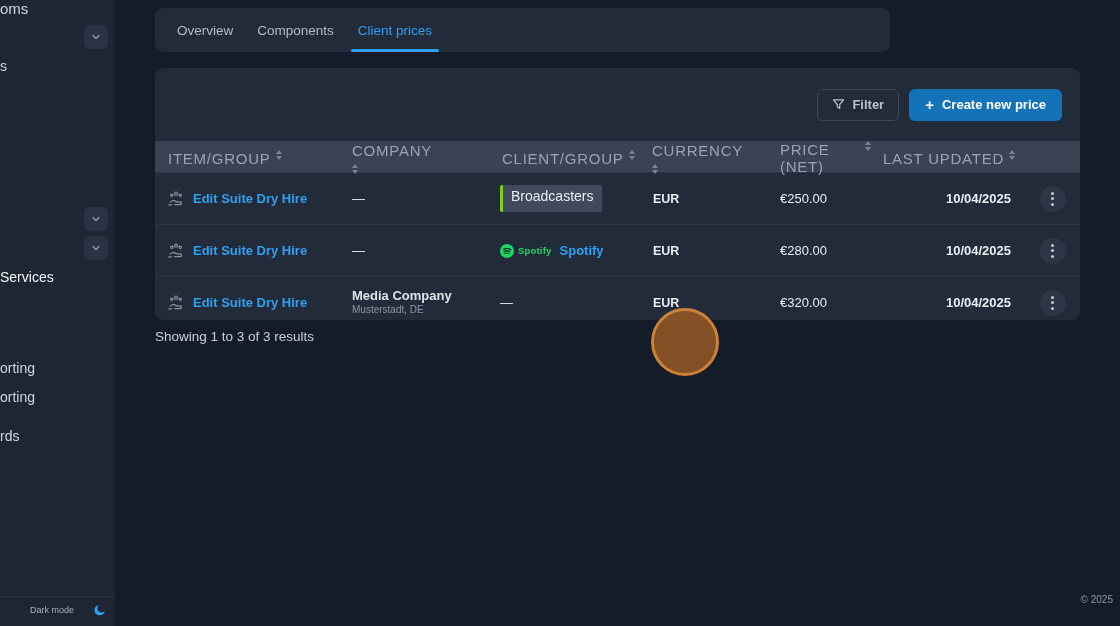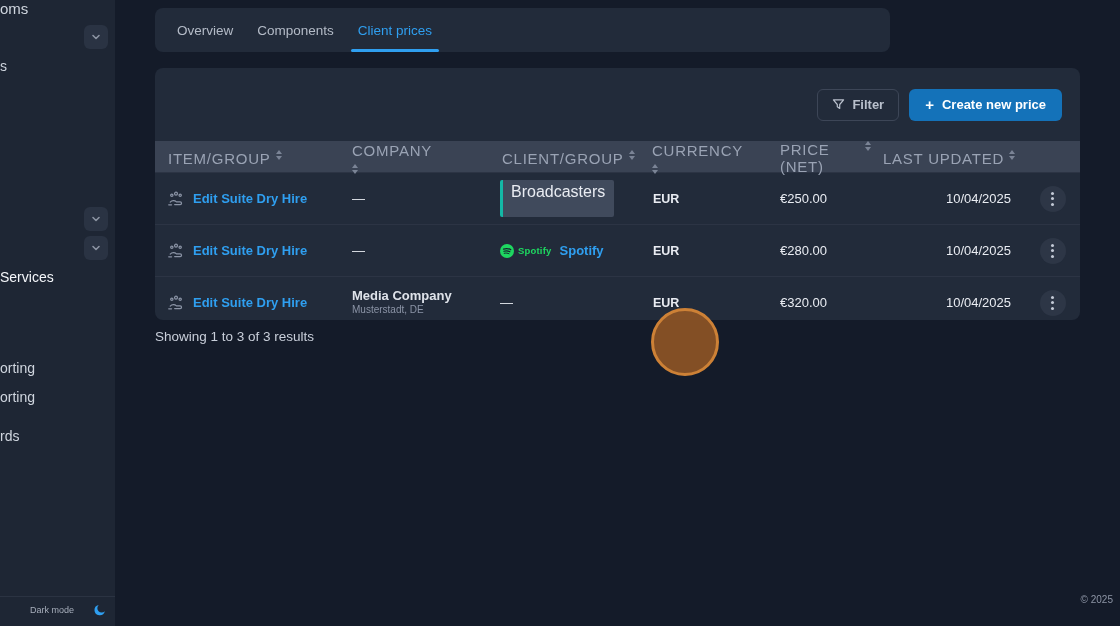--- a/index.html
+++ b/index.html
@@ -92,28 +92,28 @@
   .sort .up { border-bottom:4px solid #7b8496; }
   .sort .dn { border-top:4px solid #7b8496; }
   .trow { height:52px; border-top:1px solid #2c3444; }
   .trow:first-of-type { border-top:none; }
   .cell { font-size:13px; color:#e9ecf2; }
   .cell.c1 { display:flex; align-items:center; gap:8px; padding-left:12px; }
   .cell.c2 { padding-left:12px; }
   .cell.c3 { padding-left:8px; display:flex; align-items:center; gap:8px; }
   .cell.c4 { padding-left:13px; font-size:12.5px; font-weight:600; }
   .cell.c5 { padding-right:6px; font-weight:400; }
-  .cell.c6 { text-align:right; padding-right:14px; font-weight:400; }
+  .cell.c6 { text-align:right; padding-right:14px; font-weight:700; }
   .cell.c7 { display:flex; justify-content:center; }
   .item-link { color:#2f9ff0; font-weight:600; font-size:13px; text-decoration:none; cursor:pointer; }
   .company-name { font-size:13px; font-weight:600; color:#dfe3ea; line-height:1.25; }
   .company-sub { font-size:10px; color:#8b94a6; line-height:1.25; }
   .badge-broadcasters {
-    display:inline-block; background:#404a5c; border-left:3px solid #14b8a6;
-    padding:3px 9px 16px 8px; font-size:16px; color:#e9ecf2; border-radius:2px;
+    display:inline-block; background:#404a5c; border-left:3px solid #84cc16;
+    padding:3px 9px 8px 8px; font-size:14px; color:#e9ecf2; border-radius:2px;
   }
   .spotify-logo { display:flex; align-items:center; gap:4px; }
   .spotify-word { color:#1ed760; font-size:9.5px; font-weight:700; letter-spacing:0.02em; }
   .client-link { color:#2f9ff0; font-weight:600; font-size:13px; cursor:pointer; }
   .kebab-btn {
     width:26px; height:26px; border-radius:50%; background:#2d3646; border:none;
     display:flex; flex-direction:column; align-items:center; justify-content:center; gap:2.5px;
     cursor:pointer;
   }
   .kebab-btn span { width:3px; height:3px; border-radius:50%; background:#c3cad6; display:block; }

